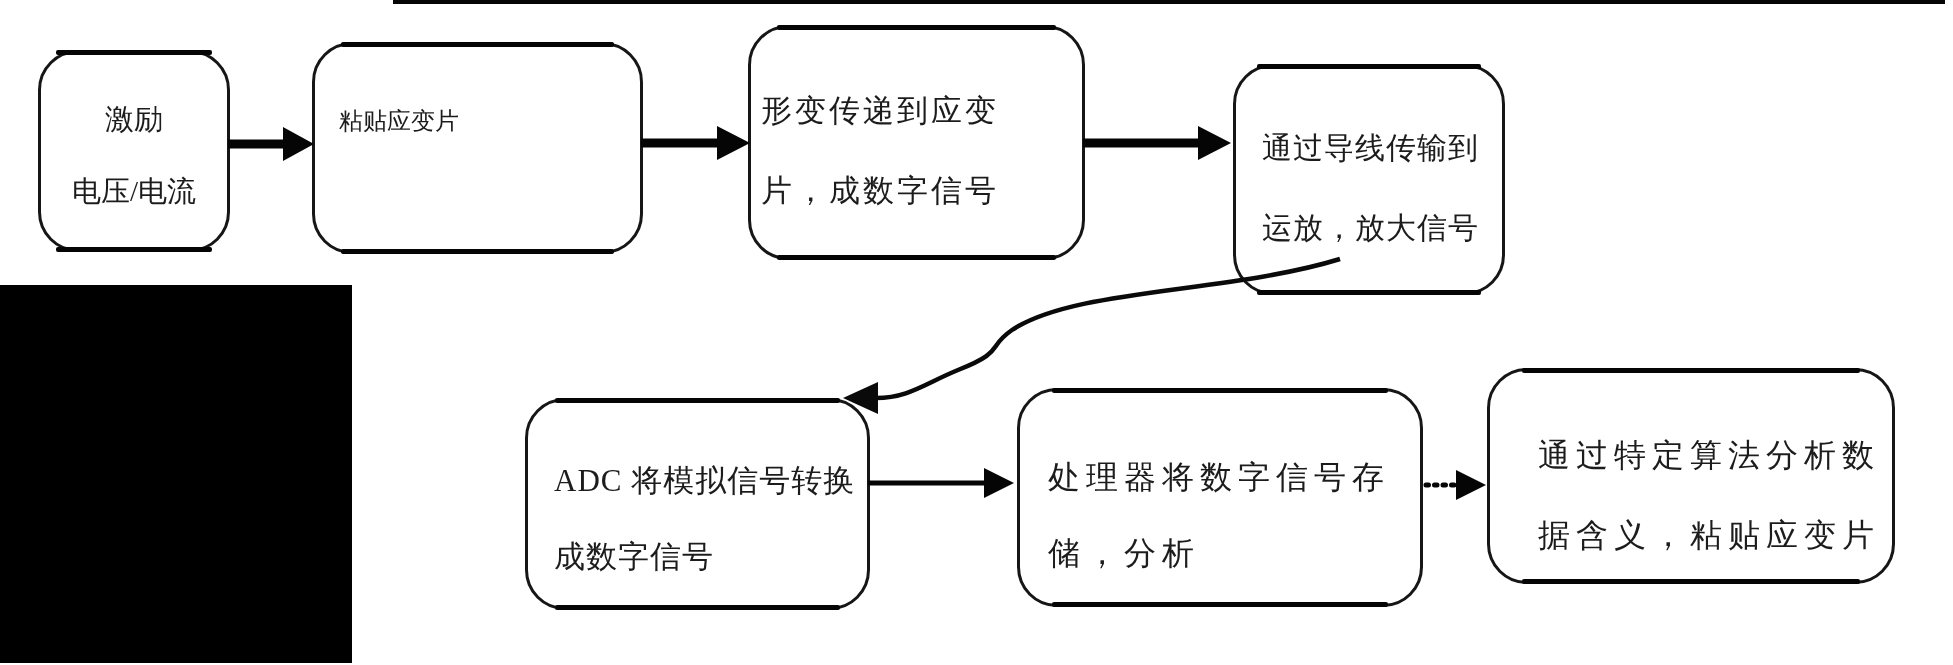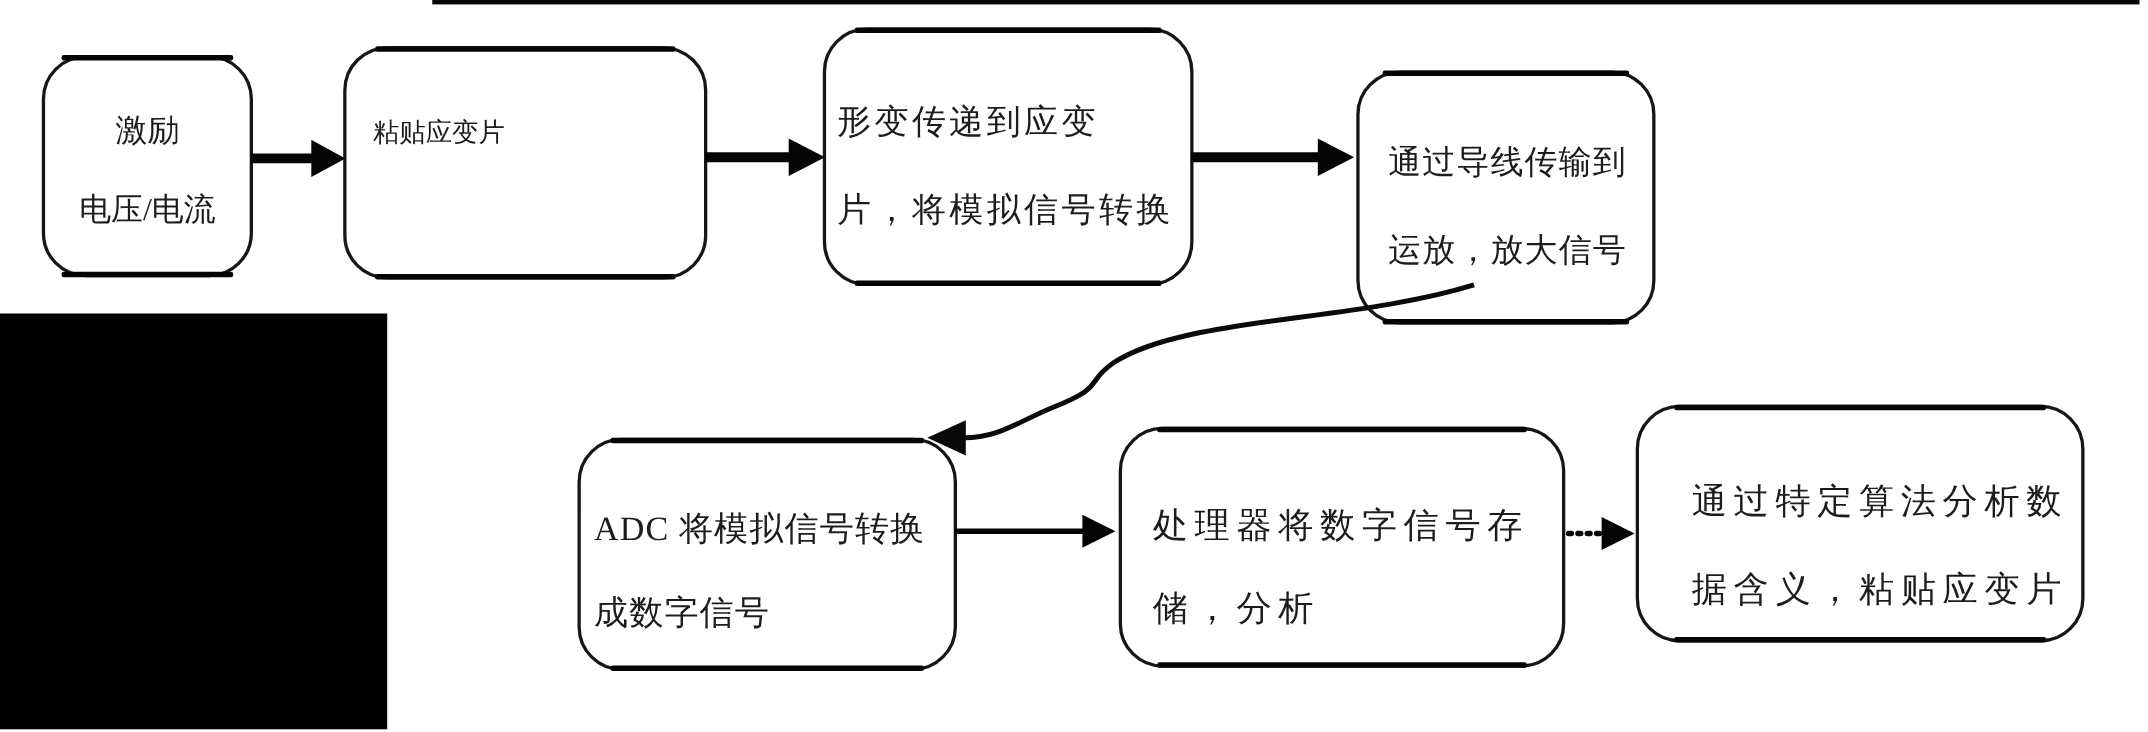--- a/index.html
+++ b/index.html
@@ -54,21 +54,21 @@
   .n3 { left: 748px; top: 25px;  width: 337px; height: 235px;
         font-size: 31px; letter-spacing: 3px; }
   .n3 .txt { padding: 43px 14px 0 10px; line-height: 80px; }
 
   .n4 { left: 1233px; top: 27px; width: 272px; height: 231px;
         font-size: 30px; letter-spacing: 1px; margin-top: 37px; }
   .n4 .txt { padding: 41px 12px 0 26px; line-height: 80px; }
 
   .n5 { left: 525px; top: 398px; width: 345px; height: 212px;
         font-size: 31px; letter-spacing: 1px; }
-  .n5 .txt { padding: 42px 12px 0 12px; line-height: 76px; font-family: Liberation Serif, serif; }
+  .n5 .txt { padding: 42px 12px 0 26px; line-height: 76px; font-family: Liberation Serif, serif; }
 
   .n6 { left: 1017px; top: 388px; width: 406px; height: 219px;
         font-size: 32px; letter-spacing: 6px; }
   .n6 .txt { padding: 48px 12px 0 28px; line-height: 76px; }
 
   .n7 { left: 1487px; top: 368px; width: 408px; height: 216px;
         font-size: 32px; letter-spacing: 6px; text-align: right; }
   .n7 .txt { padding: 44px 12px 0 28px; line-height: 80px; }
 
   svg.overlay {
@@ -96,21 +96,21 @@
 
   <div class="node n2">
     <div class="txt">
       <div class="line">粘贴应变片</div>
     </div>
   </div>
 
   <div class="node n3">
     <div class="txt">
       <div class="line">形变传递到应变</div>
-      <div class="line">片，将模拟信号转换</div>
+      <div class="line">片，成数字信号</div>
     </div>
   </div>
 
   <div class="node n4">
     <div class="txt">
       <div class="line">通过导线传输到</div>
       <div class="line">运放，放大信号</div>
     </div>
   </div>
 

